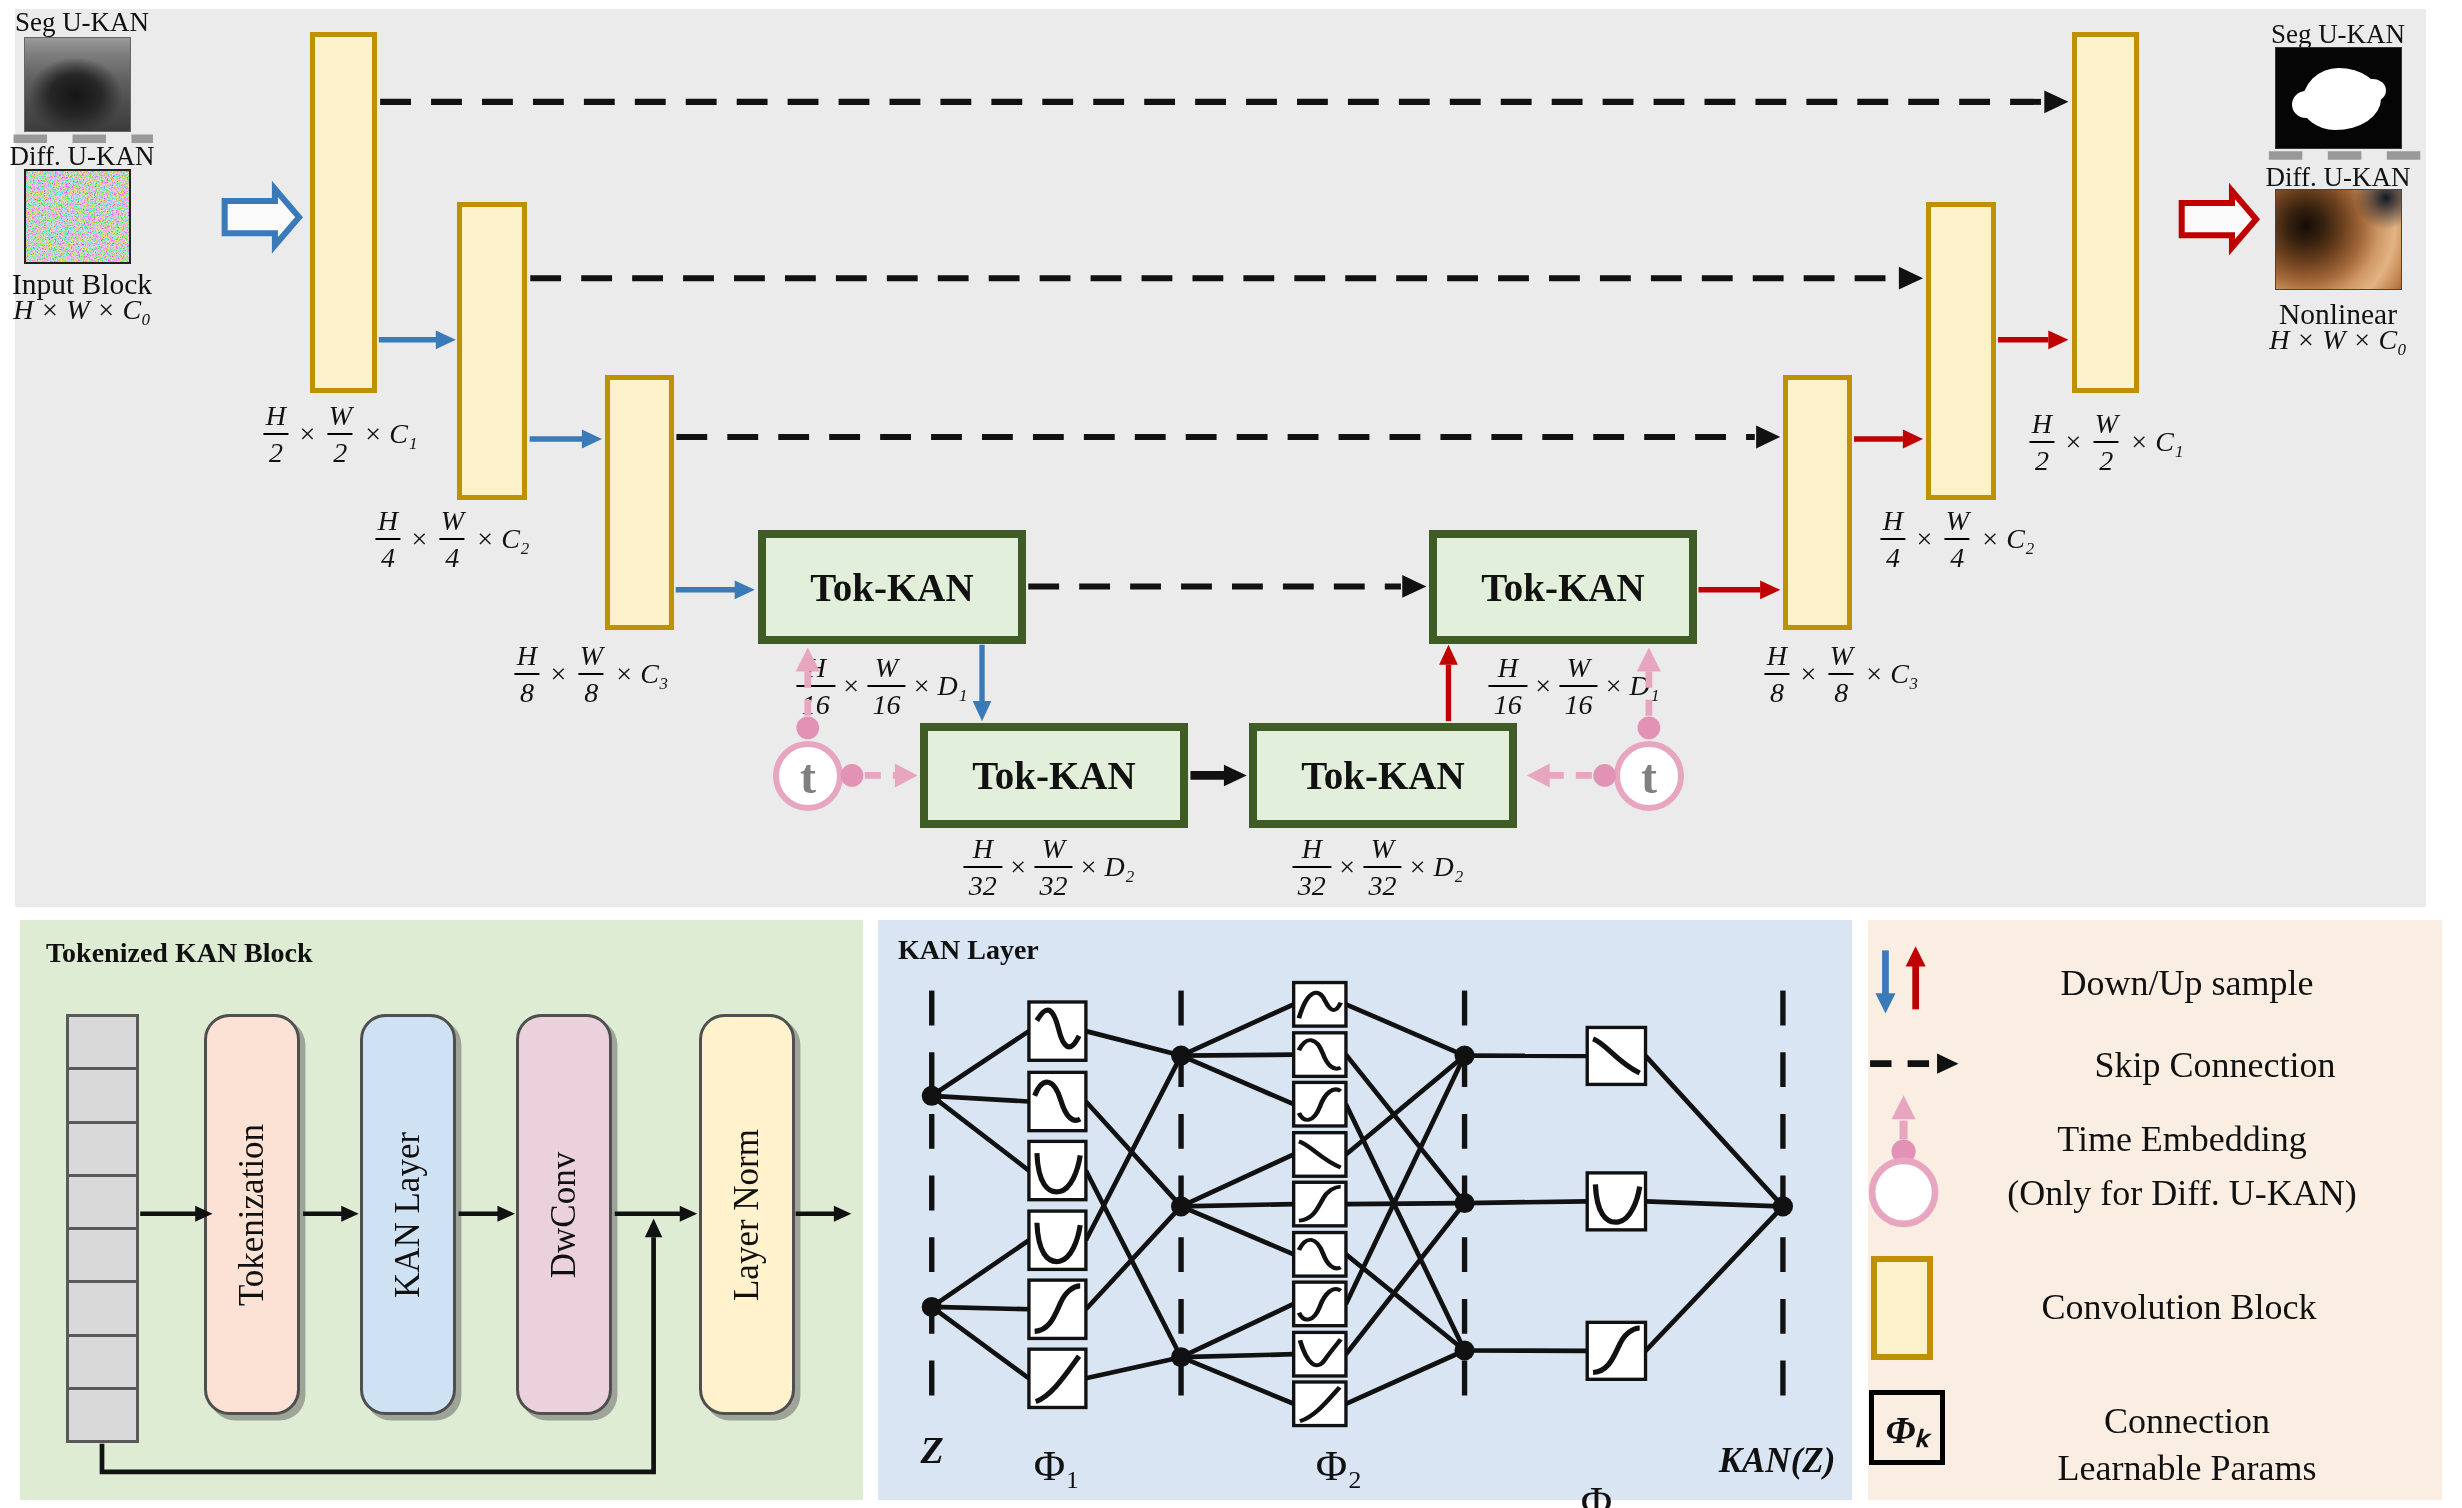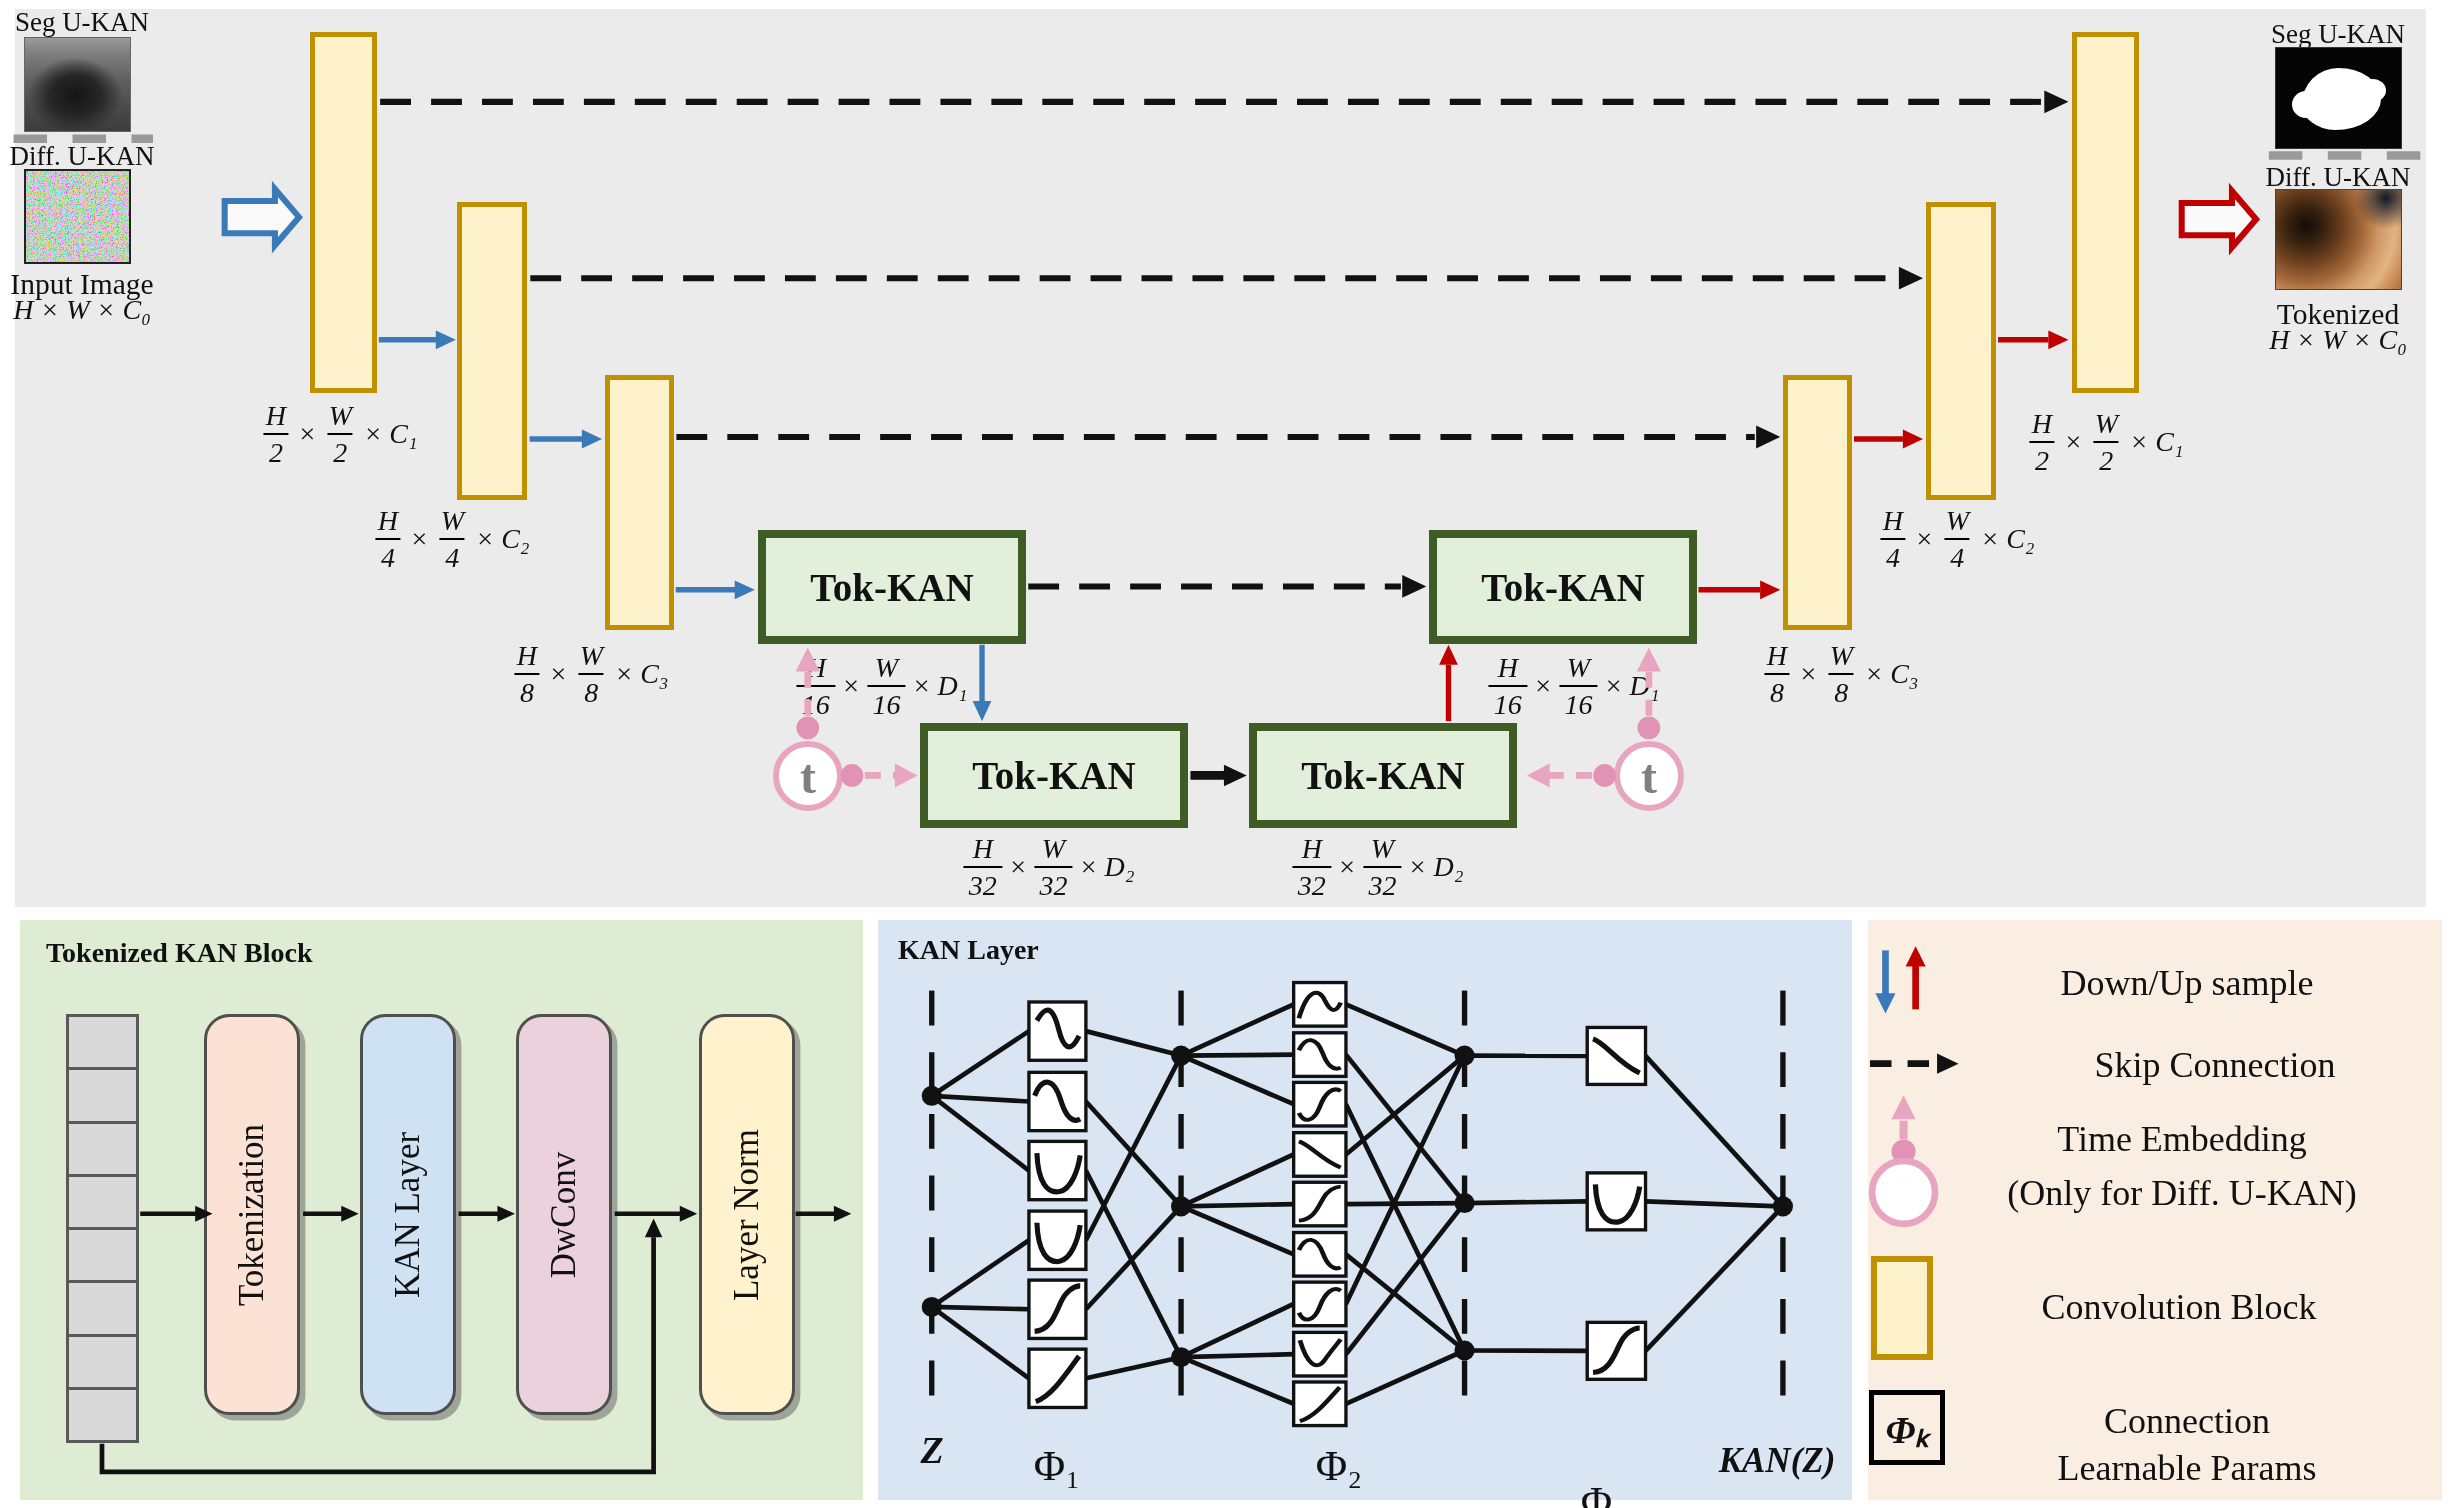--- a/index.html
+++ b/index.html
@@ -82,30 +82,30 @@
   <div class="abs ctr lbl" style="left:82px;top:141px;">Diff. U-KAN</div>
   <div class="imgbox" style="left:23.5px;top:169px;width:107px;height:95px;border:2px solid #222;">
     <svg width="103" height="91" viewBox="0 0 154 135">
       <filter id="noiseF">
           <feTurbulence type="fractalNoise" baseFrequency="0.55" numOctaves="2" seed="7"></feTurbulence>
           <feColorMatrix type="saturate" values="6"></feColorMatrix>
         </filter>
       <rect width="154" height="135" filter="url(#noiseF)"></rect>
     </svg>
   </div>
-  <div class="abs ctr cap" style="left:82px;top:268px;">Input Image</div>
+  <div class="abs ctr cap" style="left:82px;top:268px;">Input Block</div>
   <div class="abs ctr mathline" style="left:82px;top:294px;">H × W × C₀</div>
 
   <div class="abs ctr lbl" style="left:2338px;top:19px;">Seg U-KAN</div>
   <div class="imgbox" id="mask-img" style="left:2275px;top:47px;width:127px;height:102px;">
     <div id="mask-blob"></div>
   </div>
   <div class="abs ctr lbl" style="left:2338px;top:162px;">Diff. U-KAN</div>
   <div class="imgbox" id="endo-img" style="left:2275px;top:189px;width:127px;height:101px;"></div>
-  <div class="abs ctr cap" style="left:2338px;top:298px;">Tokenized</div>
+  <div class="abs ctr cap" style="left:2338px;top:298px;">Nonlinear</div>
   <div class="abs ctr mathline" style="left:2338px;top:324px;">H × W × C₀</div>
 
   <div class="convblock" style="left:310px;top:32px;width:67px;height:361px;"></div>
   <div class="convblock" style="left:457px;top:202px;width:70px;height:298px;"></div>
   <div class="convblock" style="left:605px;top:375px;width:69px;height:255px;"></div>
   <div class="convblock" style="left:1783px;top:375px;width:69px;height:255px;"></div>
   <div class="convblock" style="left:1926px;top:202px;width:70px;height:298px;"></div>
   <div class="convblock" style="left:2072px;top:32px;width:67px;height:361px;"></div>
 
   <div class="tokbox" style="left:758px;top:530px;width:268px;height:114px;">

